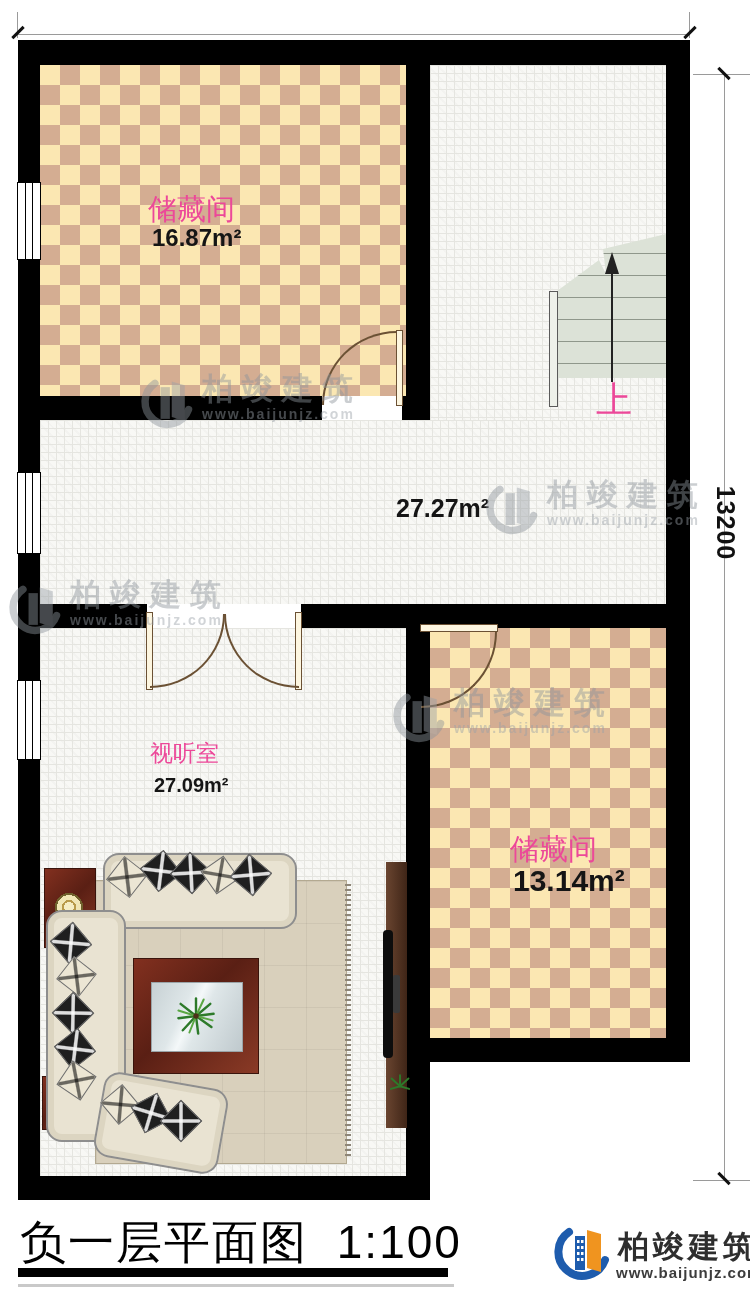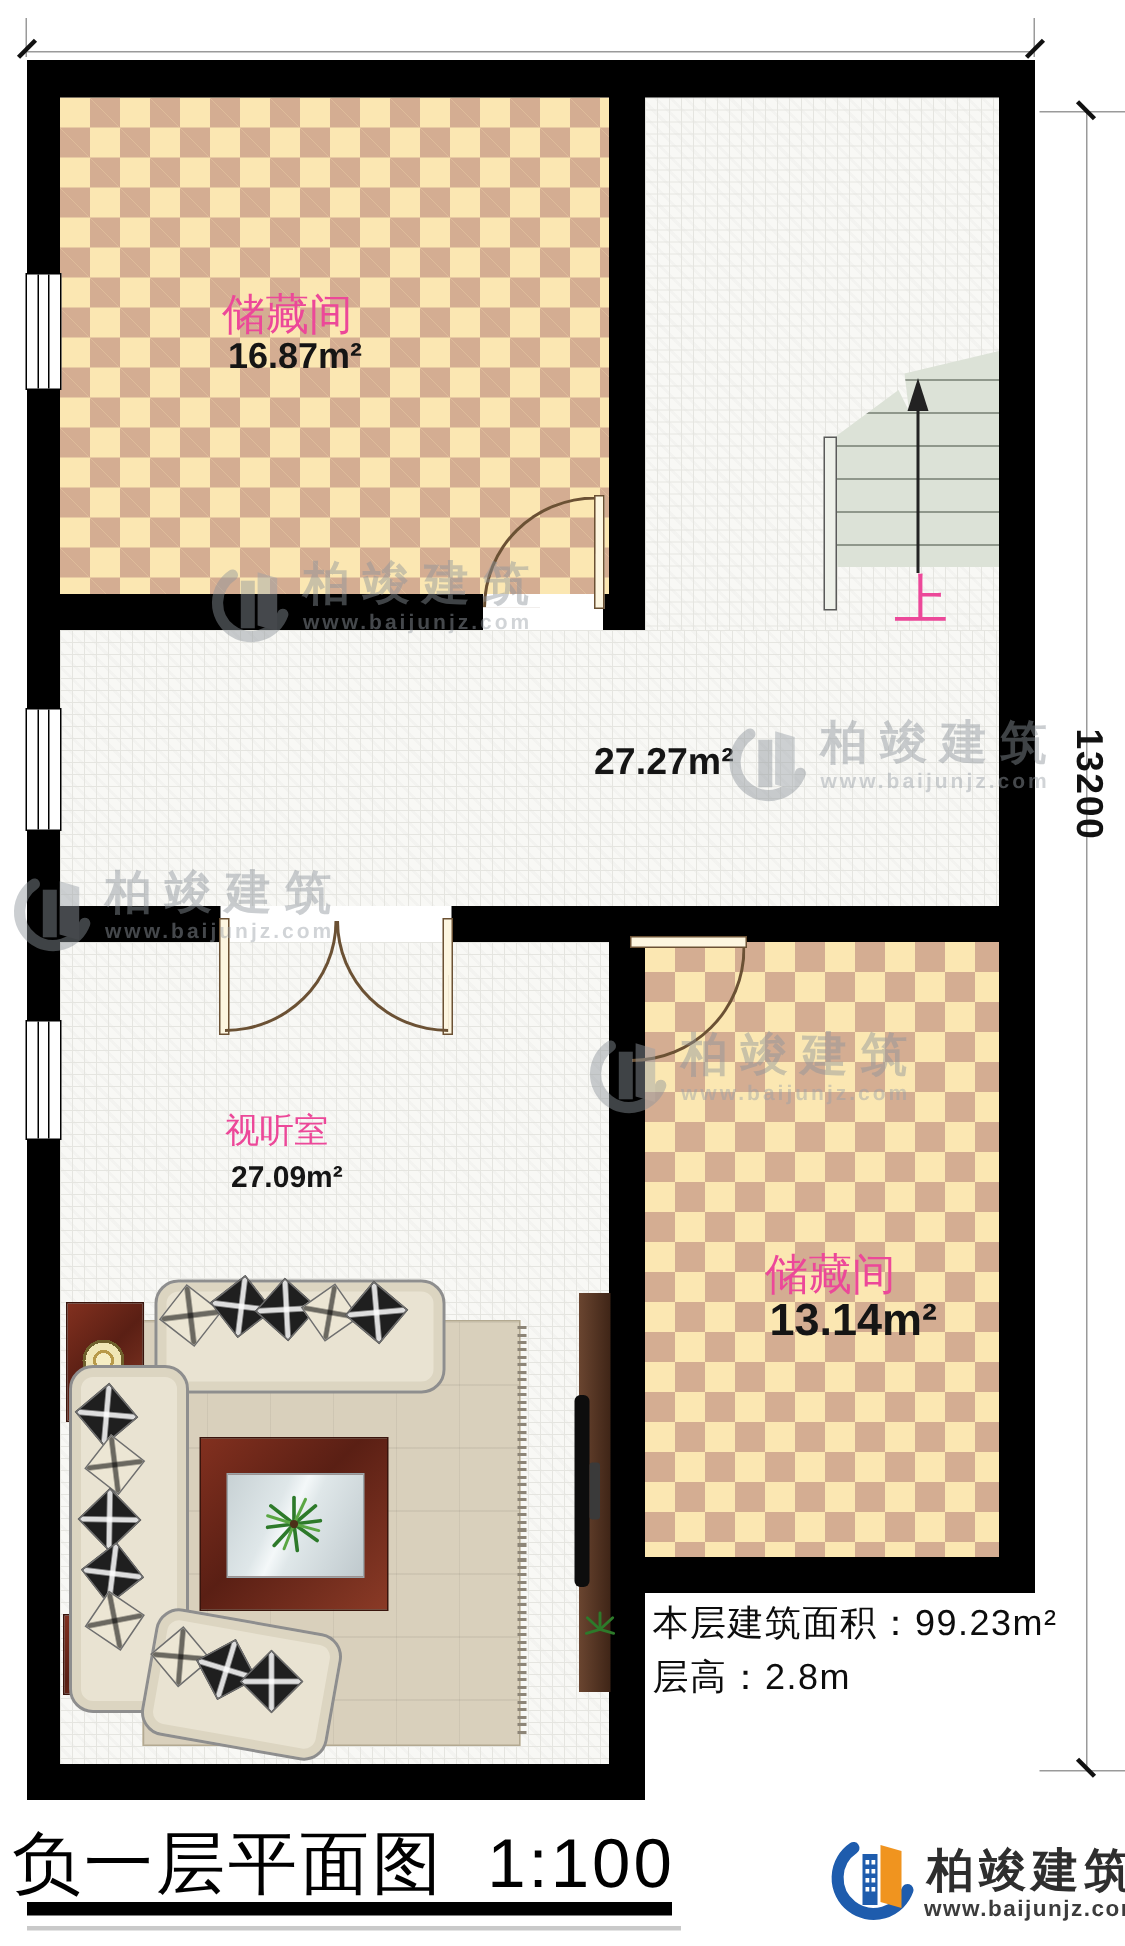--- a/index.html
+++ b/index.html
@@ -238,28 +238,22 @@
   <div class="room-area" style="left:152px;top:224px;font-size:24px;">16.87m²</div>
 
   <div class="room-area" style="left:396px;top:494px;font-size:25px;">27.27m²</div>
 
   <div class="room-name" style="left:150px;top:738px;font-size:23px;">视听室</div>
   <div class="room-area" style="left:154px;top:774px;font-size:20px;">27.09m²</div>
 
   <div class="room-name" style="left:510px;top:830px;font-size:29px;">储藏间</div>
   <div class="room-area" style="left:513px;top:864px;font-size:30px;">13.14m²</div>
 
-  <div class="note" style="left:435px;top:1066px;">
-    <span>本层建筑面积：</span><span>99.23m²</span>
-  </div>
-  <div class="note" style="left:435px;top:1102px;">
-    <span>层高：</span><span>2.8m</span>
-  </div>
-
-  <div class="title" style="left:8px;top:1212px;">
+
+  <div class="title" style="left:20px;top:1212px;">
     <span>负一层平面图</span>
     <span style="margin-left:14px;">1:100</span>
   </div>
   <div class="abs" style="left:18px;top:1268px;width:430px;height:9px;background:#000;"></div>
   <div class="abs" style="left:18px;top:1284px;width:436px;height:3px;background:#c9c9c9;"></div>
 
   <svg class="abs" style="left:553px;top:1220px;" width="60" height="66" viewBox="0 0 60 66">
     <path d="M16 12 A24 24 0 1 0 52 40" stroke="#1e5cad" stroke-width="8" fill="none" stroke-linecap="round"></path>
     <rect x="22" y="16" width="10" height="34" fill="#1e5cad"></rect>
     <g fill="#ffffff">

